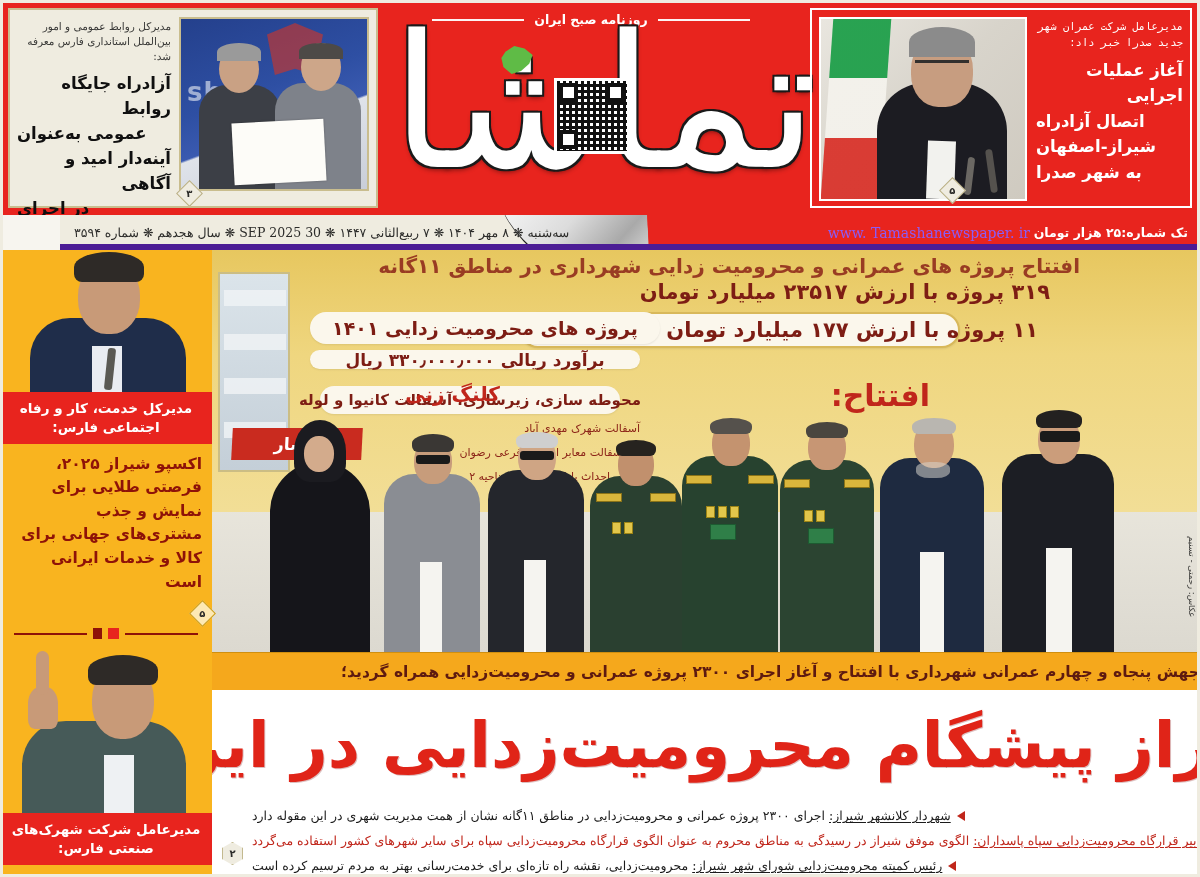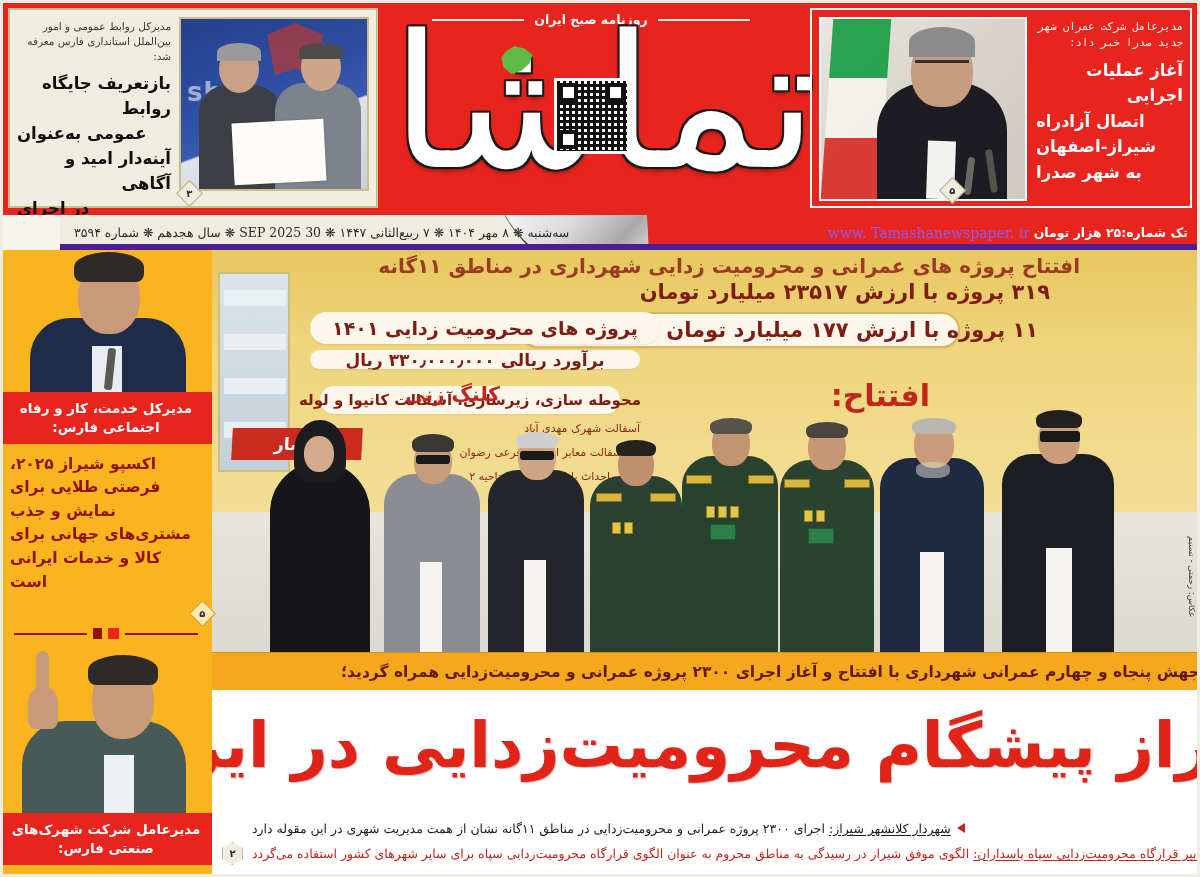--- a/index.html
+++ b/index.html
@@ -434,21 +434,21 @@
   .sp-hand { position:absolute; background:#c89a78; border-radius: 40% 40% 22% 22%; }
 
   .side-kicker {
     background:#e8241e; color:#ffffff;
     font-size: 13.5px; font-weight:bold; line-height:1.4;
     text-align:center; direction:rtl;
     padding: 7px 8px;
   }
   .side-head {
     color:#8e1208; font-size: 15.5px; font-weight:bold;
-    line-height: 1.52; text-align:left; direction:rtl;
+    line-height: 1.52; text-align:right; direction:rtl;
     padding: 9px 10px 6px 10px;
   }
   .side-badge-row {
     position:relative; height: 26px;
     display:flex; align-items:center;
   }
   .side-badge-row .badge-diamond {
     margin-right: 0; margin-left: 8px;
     background:#fde9b4; border-color:#c99b18;
   }
@@ -481,21 +481,21 @@
         <div class="mlp-person mlp-body" style="left:18px; bottom:0; width:82px; height:104px; background:#3c3f46;"></div>
         <div class="mlp-person mlp-head" style="left:38px; bottom:96px; background:#c9a184;"></div>
         <div class="mlp-person" style="left:36px; bottom:128px; width:44px; height:18px; background:#9a9a9a; border-radius:50% 50% 0 0;"></div>
         <div class="mlp-person mlp-body" style="right:6px; bottom:0; width:86px; height:106px; background:#7e828a;"></div>
         <div class="mlp-person mlp-head" style="right:26px; bottom:98px; background:#cda689;"></div>
         <div class="mlp-person" style="right:24px; bottom:130px; width:44px; height:16px; background:#4d4a47; border-radius:50% 50% 0 0;"></div>
         <div class="mlp-paper"></div>
       </div>
       <div class="mast-left-text">
         <div class="kicker-dark">مدیرکل روابط عمومی و امور بین‌الملل استانداری فارس معرفه شد:</div>
-        <div class="head-dark">بازتعریف جایگاه روابط</div>
+        <div class="head-dark">آزادراه جایگاه روابط</div>
         <div class="head-dark" style="margin-top:0">عمومی به‌عنوان</div>
         <div class="head-dark" style="margin-top:0">آینه‌دار امید و آگاهی</div>
         <div class="head-dark" style="margin-top:0">در اجرای</div>
       </div>
       <div class="mast-left-badge">
         <div class="badge-diamond">
             <span>۳</span>
           </div>
       </div>
     </div>
@@ -671,20 +671,24 @@
 
       <div class="bullets">
         <div class="bullet-row">
           <div class="bullet-tri"></div>
           <div class="bullet-text"><u>شهردار کلانشهر شیراز:</u> <span>اجرای ۲۳۰۰ پروژه عمرانی و محرومیت‌زدایی در مناطق ۱۱گانه نشان از همت مدیریت شهری در این مقوله دارد</span></div>
         </div>
         <div class="bullet-row">
 
           <div class="bullet-text red"><u>دبیر قرارگاه محرومیت‌زدایی سپاه پاسداران:</u> <span>الگوی موفق شیراز در رسیدگی به مناطق محروم به عنوان الگوی قرارگاه محرومیت‌زدایی سپاه برای سایر شهرهای کشور استفاده می‌گردد</span></div>
         </div>
+        <div class="bullet-row">
+          <div class="bullet-tri"></div>
+          <div class="bullet-text"><u>رئیس کمیته محرومیت‌زدایی شورای شهر شیراز:</u> <span>محرومیت‌زدایی، نقشه راه تازه‌ای برای خدمت‌رسانی بهتر به مردم ترسیم کرده است</span></div>
+        </div>
         <div class="bullets-badge">
           <div class="badge-hex">
               <span>۲</span>
             </div>
         </div>
       </div>
     </div>
 
     <div class="side-col">
 

